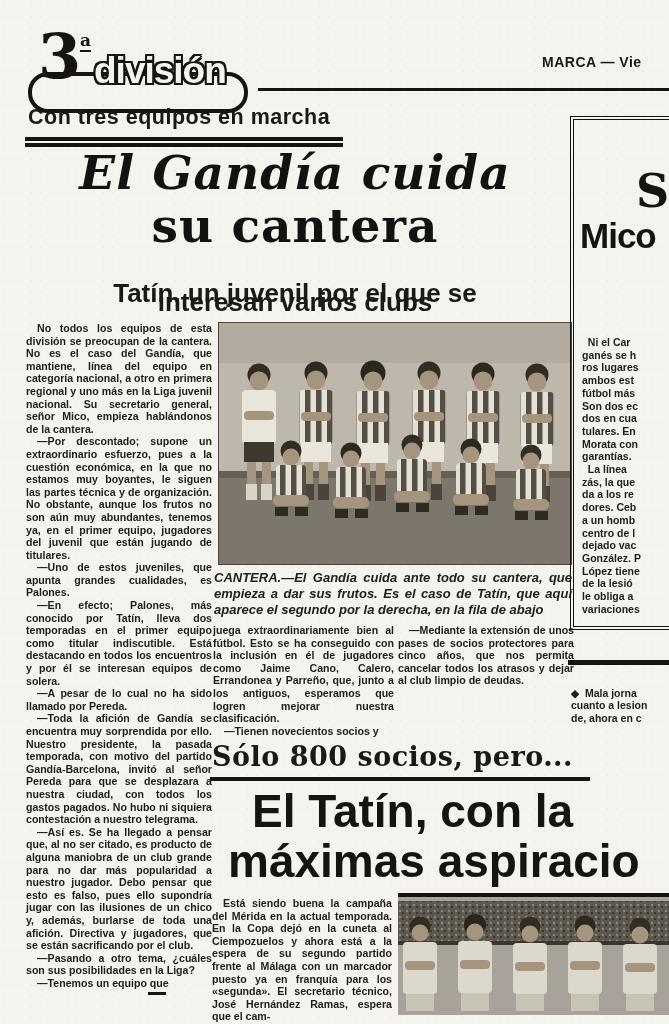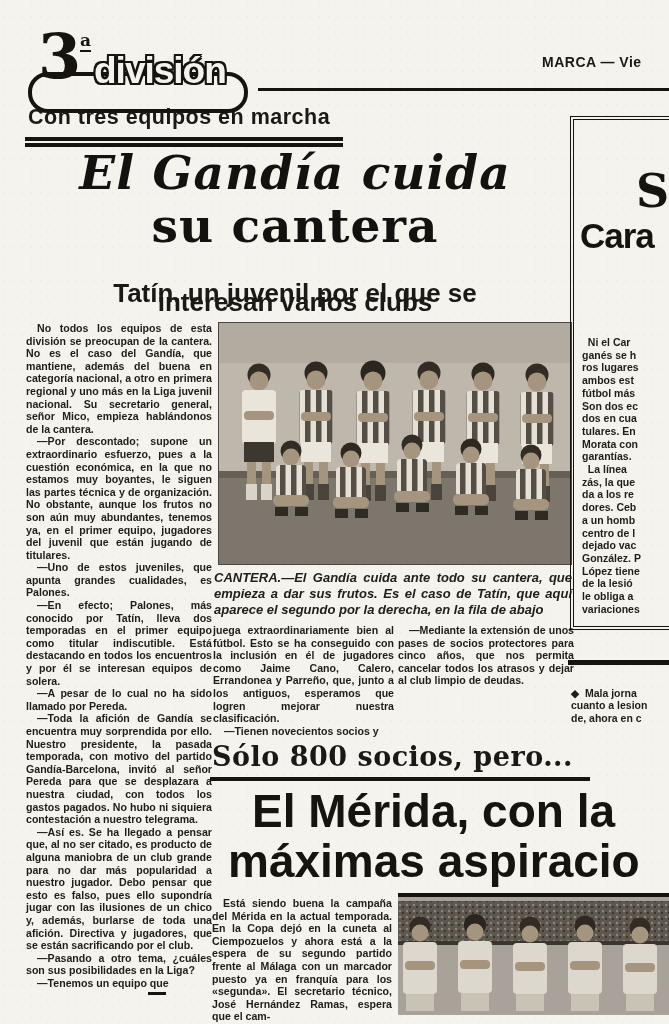--- a/index.html
+++ b/index.html
@@ -72,21 +72,21 @@
 
   <div class="abs" id="kicker1">Con tres equipos en marcha</div>
   <div class="abs dbl-a"></div>
   <div class="abs dbl-b"></div>
   <div class="abs" id="hl1">El Gandía cuida</div>
   <div class="abs" id="hl2">su cantera</div>
   <div class="abs" id="sh1">Tatín, un juvenil por el que se</div>
   <div class="abs" id="sh2">interesan varios clubs</div>
 
   <div class="abs bodytxt" id="colL">
-    <p>No todos los equipos de esta división se preocupan de la cantera. No es el caso del Gandía, que mantiene, además del buena en categoría nacional, a otro en primera regional y uno más en la Liga juvenil nacional. Su secretario general, señor Mico, empieza hablándonos de la cantera.</p>
+    <p>No todos los equipos de esta división se preocupan de la cantera. No es el caso del Gandía, que mantiene, línea del equipo en categoría nacional, a otro en primera regional y uno más en la Liga juvenil nacional. Su secretario general, señor Mico, empieza hablándonos de la cantera.</p>
     <p>—Por descontado; supone un extraordinario esfuerzo, pues a la cuestión económica, en la que no estamos muy boyantes, le siguen las partes técnica y de organización. No obstante, aunque los frutos no son aún muy abundantes, tenemos ya, en el primer equipo, jugadores del juvenil que están jugando de titulares.</p>
     <p>—Uno de estos juveniles, que apunta grandes cualidades, es Palones.</p>
     <p>—En efecto; Palones, más conocido por Tatín, lleva dos temporadas en el primer equipo como titular indiscutible. Está destacando en todos los encuentros y por él se interesan equipos de solera.</p>
     <p>—A pesar de lo cual no ha sido llamado por Pereda.</p>
     <p>—Toda la afición de Gandía se encuentra muy sorprendida por ello. Nuestro presidente, la pasada temporada, con motivo del partido Gandía-Barcelona, invitó al señor Pereda para que se desplazara a nuestra ciudad, con todos los gastos pagados. No hubo ni siquiera contestación a nuestro telegrama.</p>
     <p>—Así es. Se ha llegado a pensar que, al no ser citado, es producto de alguna maniobra de un club grande para no dar más popularidad a nuestro jugador. Debo pensar que esto es falso, pues ello supondría jugar con las ilusiones de un chico y, además, burlarse de toda una afición. Directiva y jugadores, que se están sacrificando por el club.</p>
     <p>—Pasando a otro tema, ¿cuáles son sus posibilidades en la Liga?</p>
     <p>—Tenemos un equipo que</p>
   </div>
   <div class="abs" id="endmark"></div>
@@ -225,21 +225,21 @@
   <div class="abs bodytxt" id="colM">
     <p class="noindent">juega extraordinariamente bien al fútbol. Esto se ha conseguido con la inclusión en él de jugadores como Jaime Cano, Calero, Errandonea y Parreño, que, junto a los antiguos, esperamos que logren mejorar nuestra clasificación.</p>
     <p>—Tienen novecientos socios y</p>
   </div>
   <div class="abs bodytxt" id="colR">
     <p>—Mediante la extensión de unos pases de socios protectores para cinco años, que nos permita cancelar todos los atrasos y dejar al club limpio de deudas.</p>
   </div>
 
   <div class="abs" id="kicker2">Sólo 800 socios, pero...</div>
   <div class="abs" id="k2-rule"></div>
-  <div class="abs" id="mhl1">El Mérida, con la</div>
+  <div class="abs" id="mhl1">El Tatín, con la</div>
   <div class="abs" id="mhl2">máximas aspiracio</div>
 
   <div class="abs bodytxt" id="mbody">
     <p>Está siendo buena la campaña del Mérida en la actual temporada. En la Copa dejó en la cuneta al Ciempozuelos y ahora está a la espera de su segundo partido frente al Málaga con un marcador puesto ya en franquía para los «segunda». El secretario técnico, José Hernández Ramas, espera que el cam-</p>
   </div>
 
   <div class="abs" id="photo2">
     <svg width="271" height="114" viewBox="0 0 271 114">
       <rect width="271" height="114" fill="#a8a29a"></rect>
       <rect y="4" width="271" height="40" fill="url(#crowdp)"></rect>
@@ -277,21 +277,21 @@
           <circle cx="0" cy="38" r="8.5" fill="#a5957f"></circle>
         <rect x="-17" y="47" width="34" height="50" rx="4" fill="#ddd8cd"></rect>
         <rect x="-15" y="66" width="30" height="9" rx="4" fill="#a5957f"></rect>
         <rect x="-14" y="97" width="28" height="17" fill="#c9c3b6"></rect>
       </g>
     </svg>
   </div>
 
   <div class="abs" id="sidebox">
     <div id="sb-frag1">S</div>
-    <div id="sb-frag2">Cara</div>
+    <div id="sb-frag2">Mico</div>
     <div id="sb-body">  Ni el Car
 ganés se h
 ros lugares
 ambos est
 fútbol más
 Son dos ec
 dos en cua
 tulares. En
 Morata con
 garantías.

